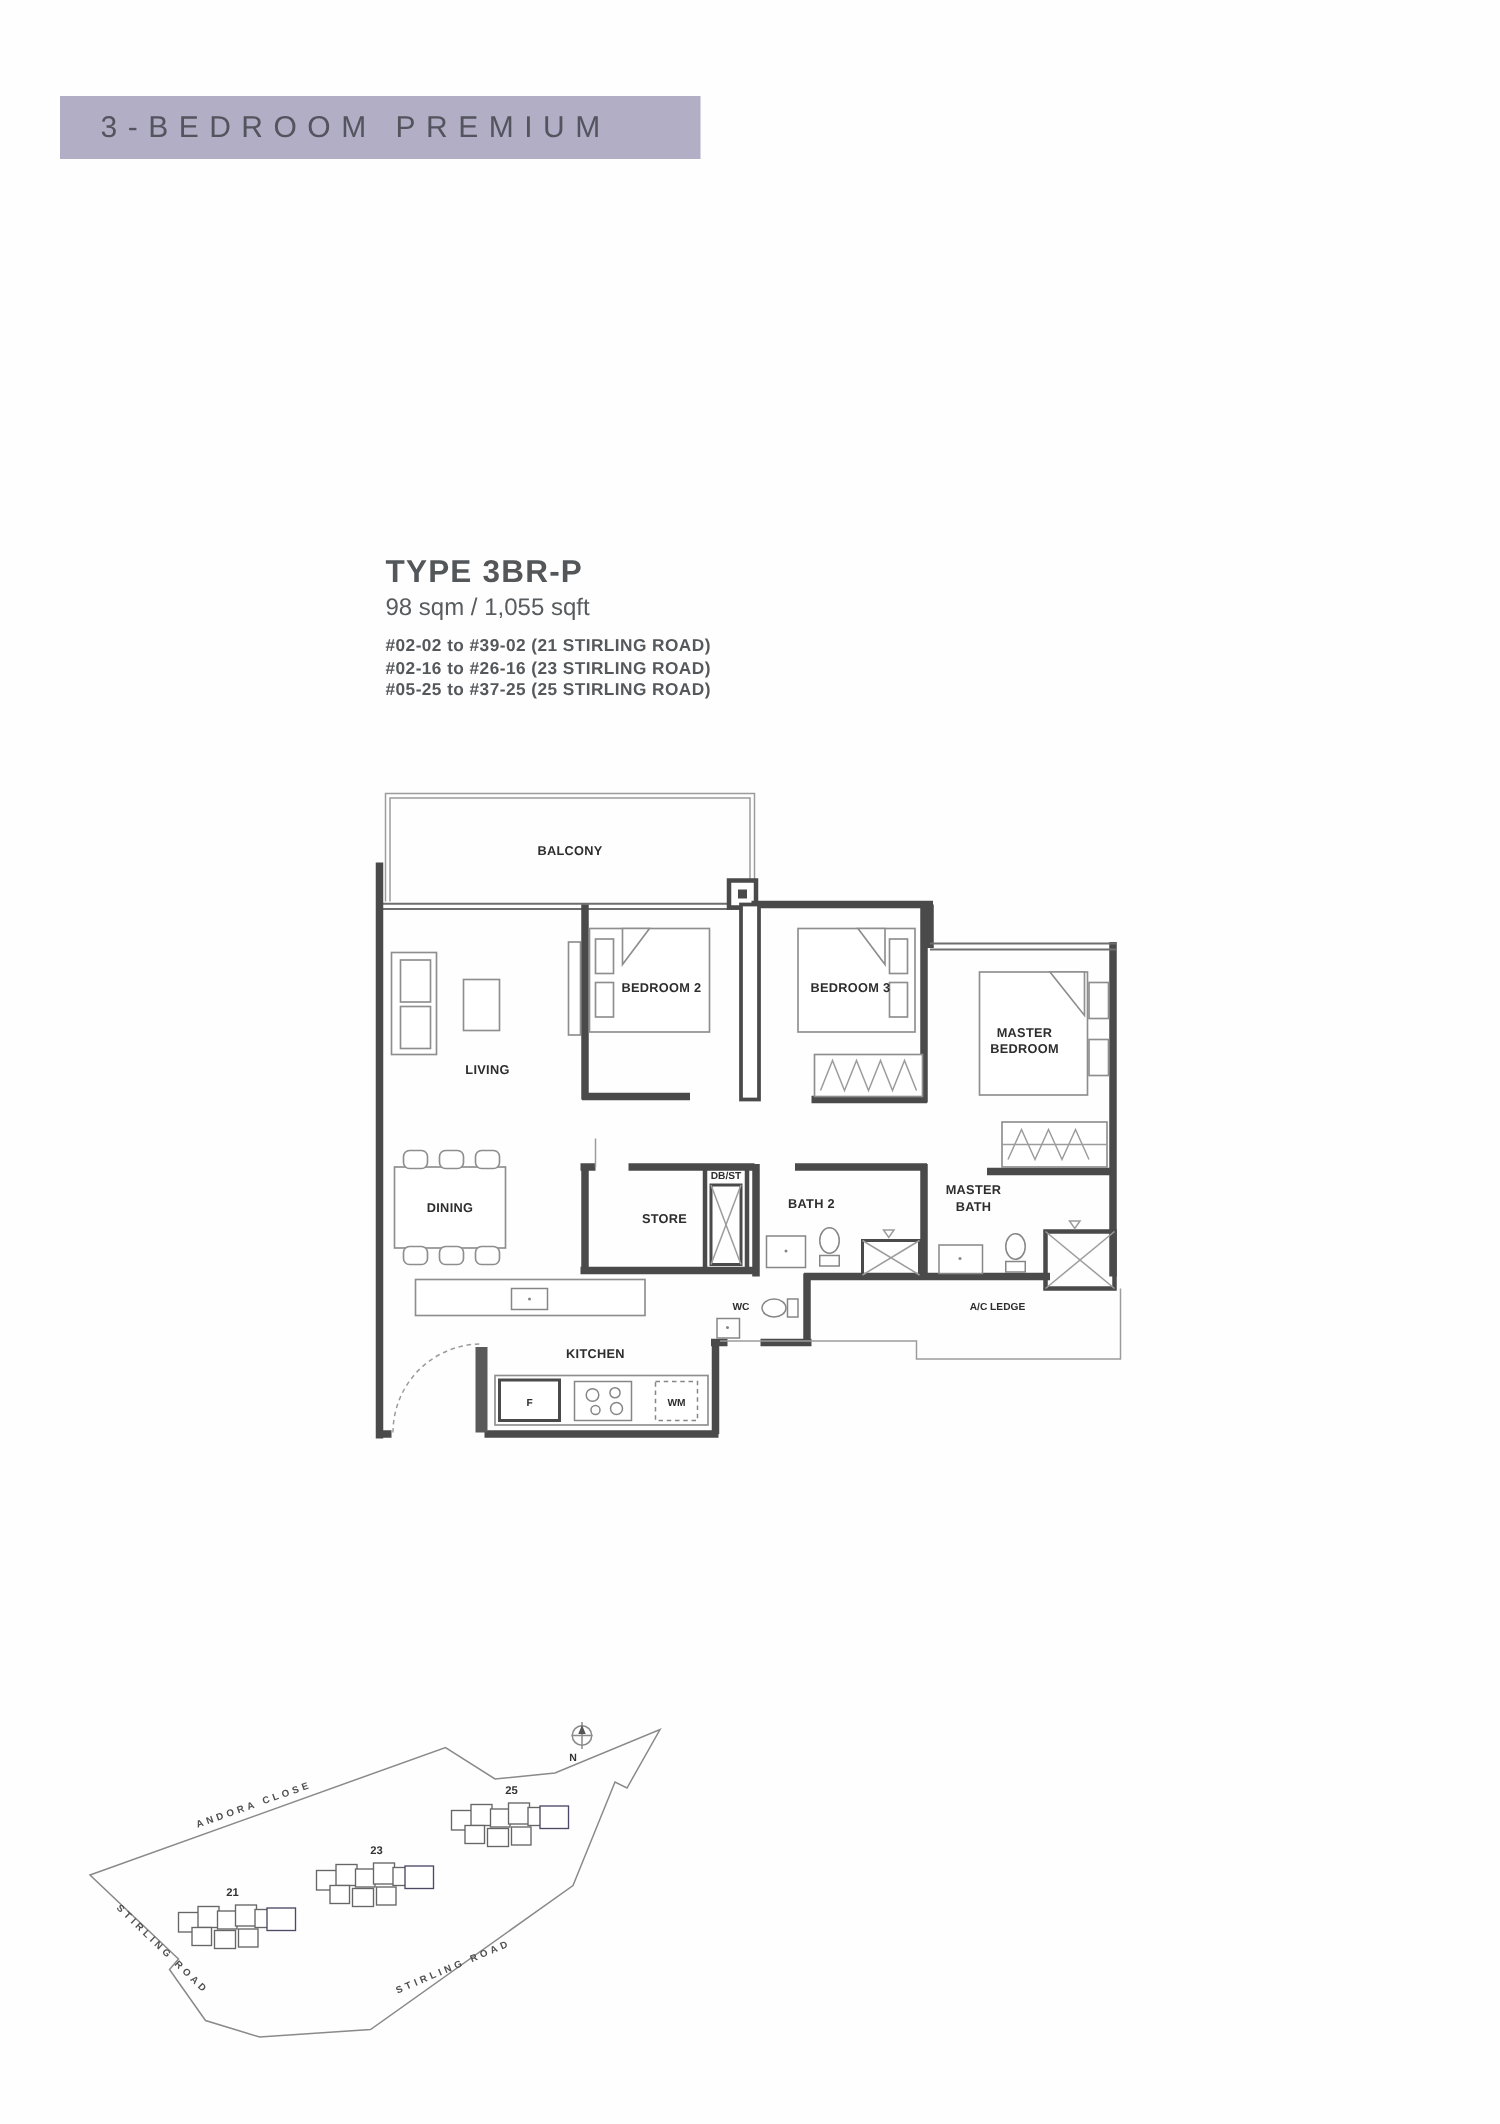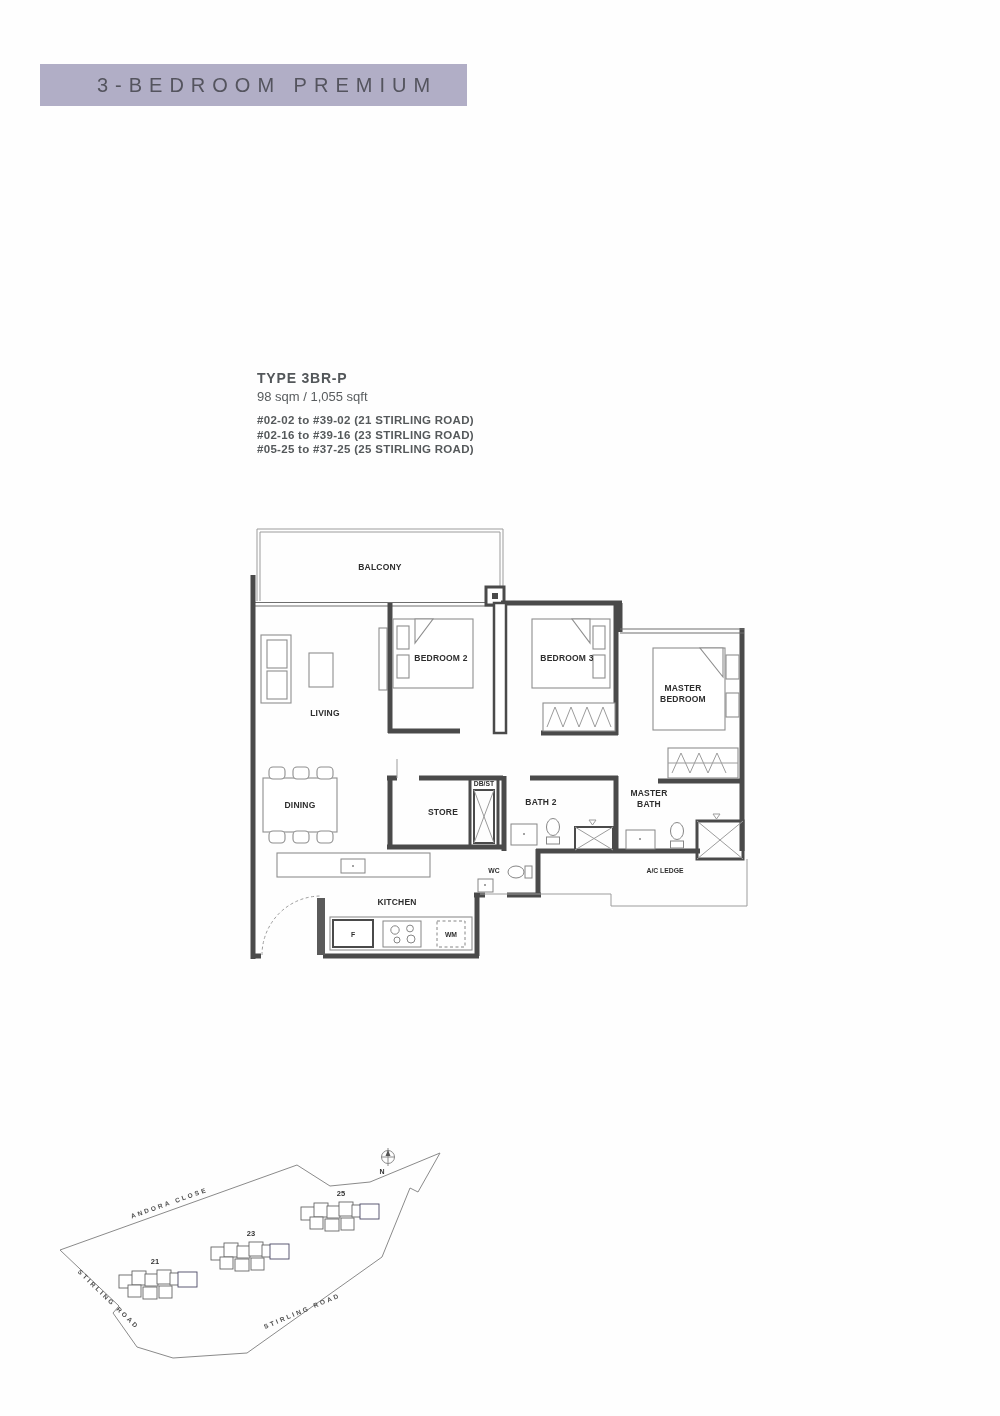--- a/index.html
+++ b/index.html
@@ -1,25 +1,25 @@
 <!DOCTYPE html>
 <html><head>
 <meta charset="utf-8">
 <style>
   html,body{margin:0;padding:0;background:#ffffff;}
   .page{position:relative;width:1000px;height:1416px;background:#fefefe;overflow:hidden;
         font-family:"Liberation Sans",sans-serif;}
   
   .banner{position:absolute;left:40px;top:64px;width:427px;height:42px;background:#b1aec6;
-          display:flex;align-items:center;justify-content:center;}
+          display:flex;align-items:center;}
   .banner span{font-size:20px;letter-spacing:7px;color:#54545e;padding-left:27px;font-weight:500;}
   
   .unit-info{position:absolute;left:257px;top:370px;color:#53575a;}
-  .unit-type{font-size:14px;font-weight:600;letter-spacing:0.8px;color:#53575a;}
-  .unit-area{font-size:13px;margin-top:3px;color:#585c5e;}
+  .unit-type{font-size:21px;font-weight:600;letter-spacing:0.8px;color:#53575a;}
+  .unit-area{font-size:16px;margin-top:3px;color:#585c5e;}
   .unit-stacks{margin-top:9px;font-size:11.5px;font-weight:600;line-height:14.5px;
                letter-spacing:0.3px;color:#55595b;text-align:right;}
   
   .plan{position:absolute;left:245px;top:515px;width:520px;height:460px;}
   .sitemap{position:absolute;left:55px;top:1143px;width:410px;height:235px;}
   
   .w5{stroke:#4a4a4a;stroke-width:5;fill:none;stroke-linecap:butt;}
   .w3{stroke:#4a4a4a;stroke-width:3;fill:none;}
   .w2{stroke:#4a4a4a;stroke-width:2;fill:none;}
   .td{stroke:#6e6e6e;stroke-width:1.2;fill:none;}
@@ -43,21 +43,21 @@
 
   <div class="banner">
     <span>3-BEDROOM PREMIUM</span>
   </div>
 
   <div class="unit-info">
     <div class="unit-type">TYPE 3BR-P</div>
     <div class="unit-area">98 sqm / 1,055 sqft</div>
     <div class="unit-stacks">
       <div>#02-02 to #39-02 (21 STIRLING ROAD)</div>
-      <div>#02-16 to #39-16 (23 STIRLING ROAD)</div>
+      <div>#02-16 to #26-16 (23 STIRLING ROAD)</div>
       <div>#05-25 to #37-25 (25 STIRLING ROAD)</div>
     </div>
   </div>
 
   <svg class="plan" viewBox="0 0 520 460" xmlns="http://www.w3.org/2000/svg">
 
     <g>
       <polyline class="tn" points="12,86 12,14 258,14 258,86"></polyline>
       <polyline class="tn" points="15,86 15,17 255,17 255,86"></polyline>
       <text class="rlbl" x="135" y="55">BALCONY</text>

